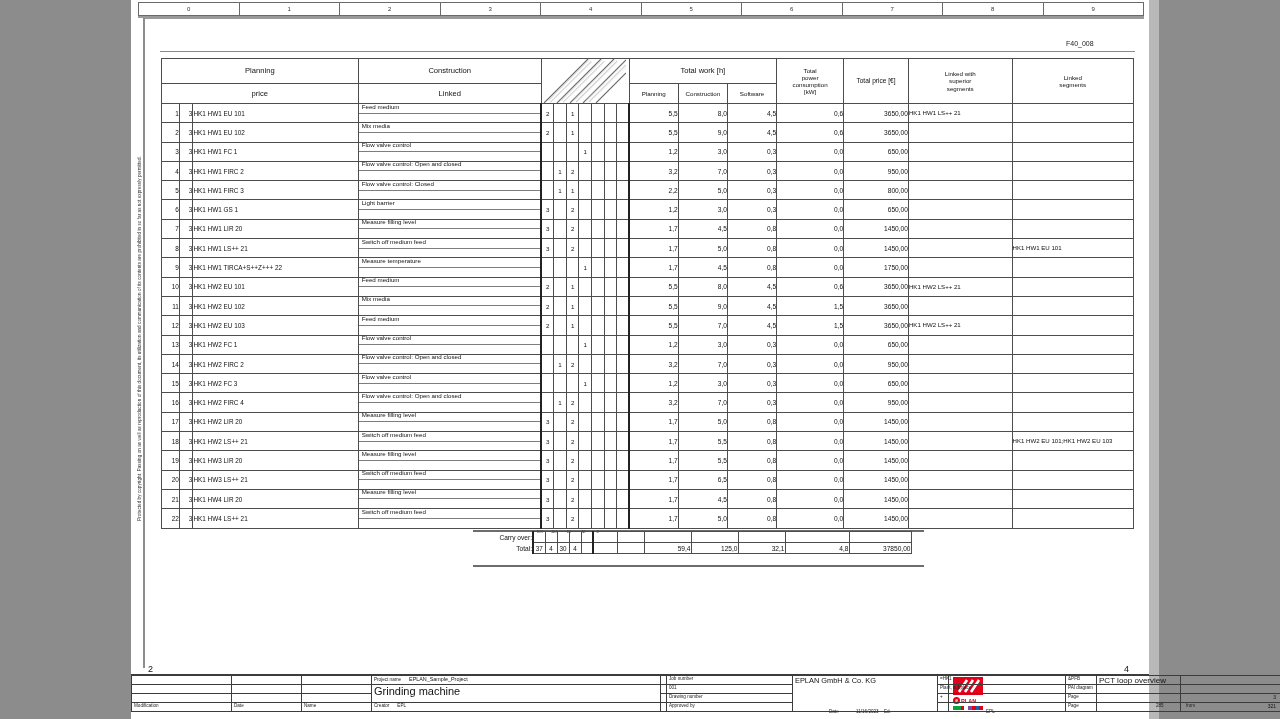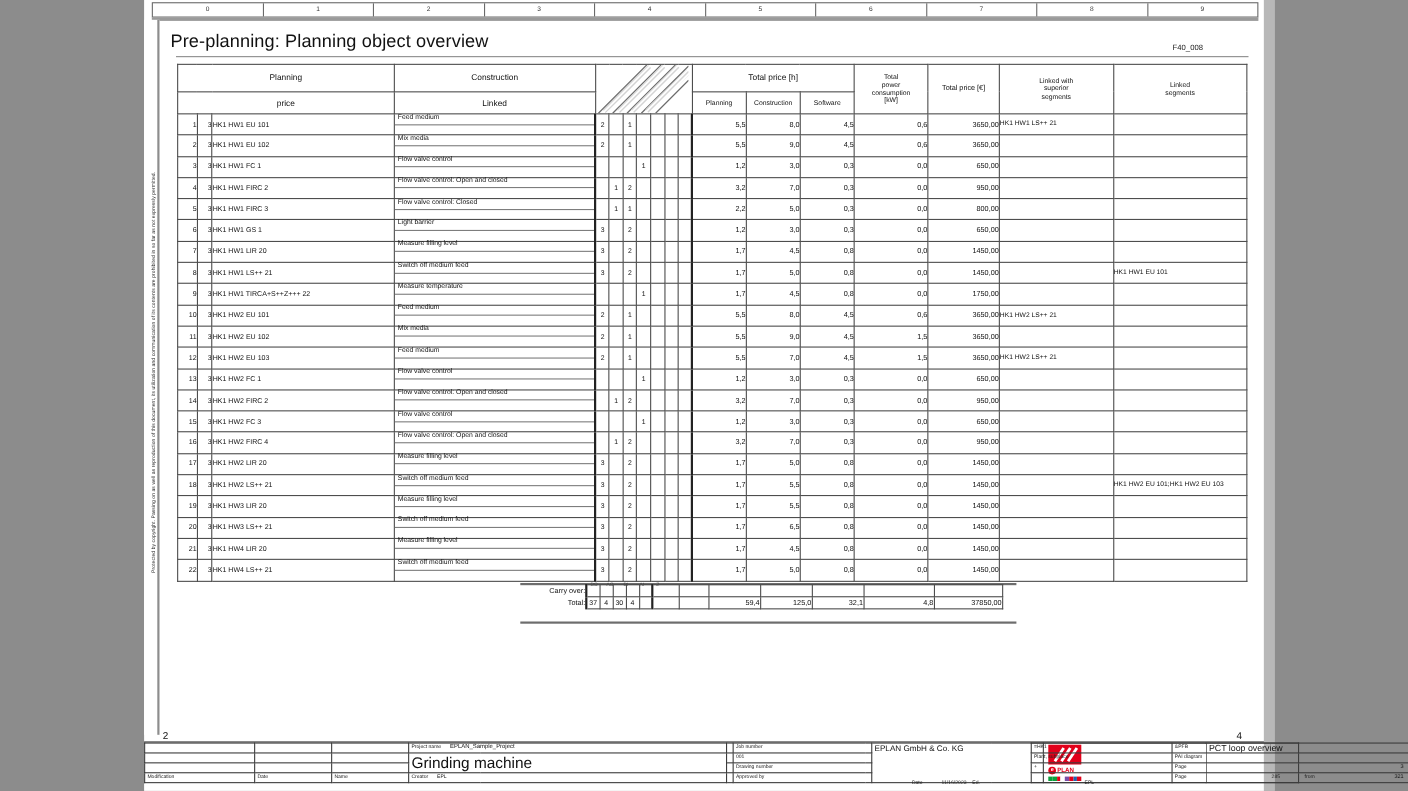--- a/index.html
+++ b/index.html
@@ -201,21 +201,21 @@
   }
   table.tb {
     border-collapse: collapse;
     table-layout: fixed;
     width: 1018px;
     font-size: 4.8px;
     color: #111;
   }
   table.tb td { border: 1px solid #3c3c3c; padding: 0 0 0 2px; vertical-align: top; }
   .tb-h { height: 9px; }
-  .tb-big { font-size: 14px; padding-top: 0px; }
+  .tb-big { font-size: 11px; padding-top: 0px; }
   .tb-lbl { font-size: 4.6px; color:#222; }
   .tb-val { font-size: 5.4px; }
   .eplan-name { font-size: 7.4px; padding-left: 4px; padding-top: 2px;}
   .pct-title { font-size: 8px; padding-left: 3px; padding-top: 1px; }
   .logo-cell { position: relative; background: #fff; padding:0 !important;}
   .logo-box {
     position:absolute; left:4px; top:1px; width:30px; height:18px;
     background:#e2001a;
   }
   .logo-slashes {
@@ -256,21 +256,20 @@
       <div class="ruler-cell">9</div>
     </div>
   <div class="ruler-under"></div>
 
   <div class="vmargin">
     <div class="vtext">Protected by copyright. Passing on as well as reproduction of this document, its utilization and communication of its contents are prohibited in so far as not expressly permitted.</div>
   </div>
   <div class="corner-num-left">2</div>
   <div class="corner-num-right">4</div>
 
-  <div class="headline">Pre-planning: Planning object overview</div>
   <div class="sheet-code">F40_008</div>
   <div class="headline-rule"></div>
 
   <div class="tbl-wrap">
     <table class="main">
       <colgroup>
         <col style="width:17px">
           <col style="width:13px">
           <col style="width:158px">
         <col style="width:175px">
@@ -314,21 +313,21 @@
               </g>
               <g stroke="url(#hp)" stroke-width="5" opacity="0.9">
                 <line x1="7" y1="42" x2="49" y2="2"></line>
                 <line x1="20" y1="42" x2="62" y2="2"></line>
                 <line x1="33" y1="42" x2="75" y2="2"></line>
                 <line x1="46" y1="42" x2="84" y2="6"></line>
               </g>
             </svg>
           </td>
           <td class="hdr" colspan="3">
-            <div>Total price [h]</div>
+            <div>Total work [h]</div>
           </td>
           <td class="hdr-tiny" rowspan="2">
             <div>Total</div>
             <div>power</div>
             <div>consumption</div>
             <div>[kW]</div>
           </td>
           <td class="hdr-sm" rowspan="2">
             <div>Total price [€]</div>
           </td>

